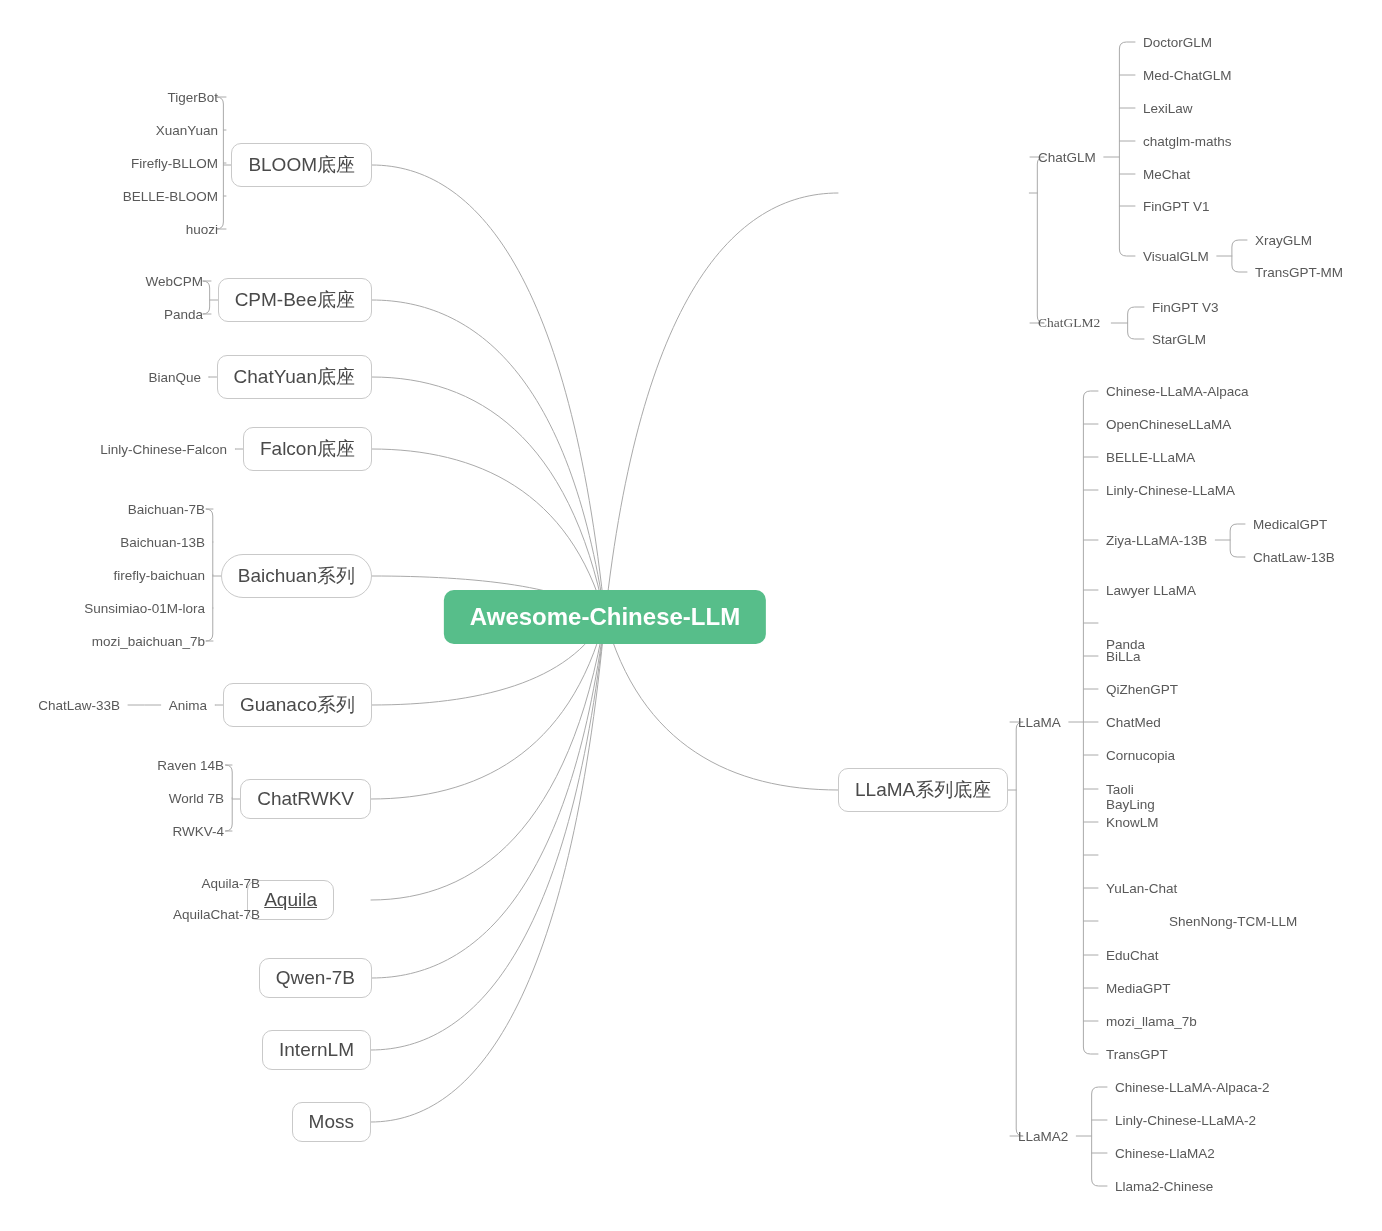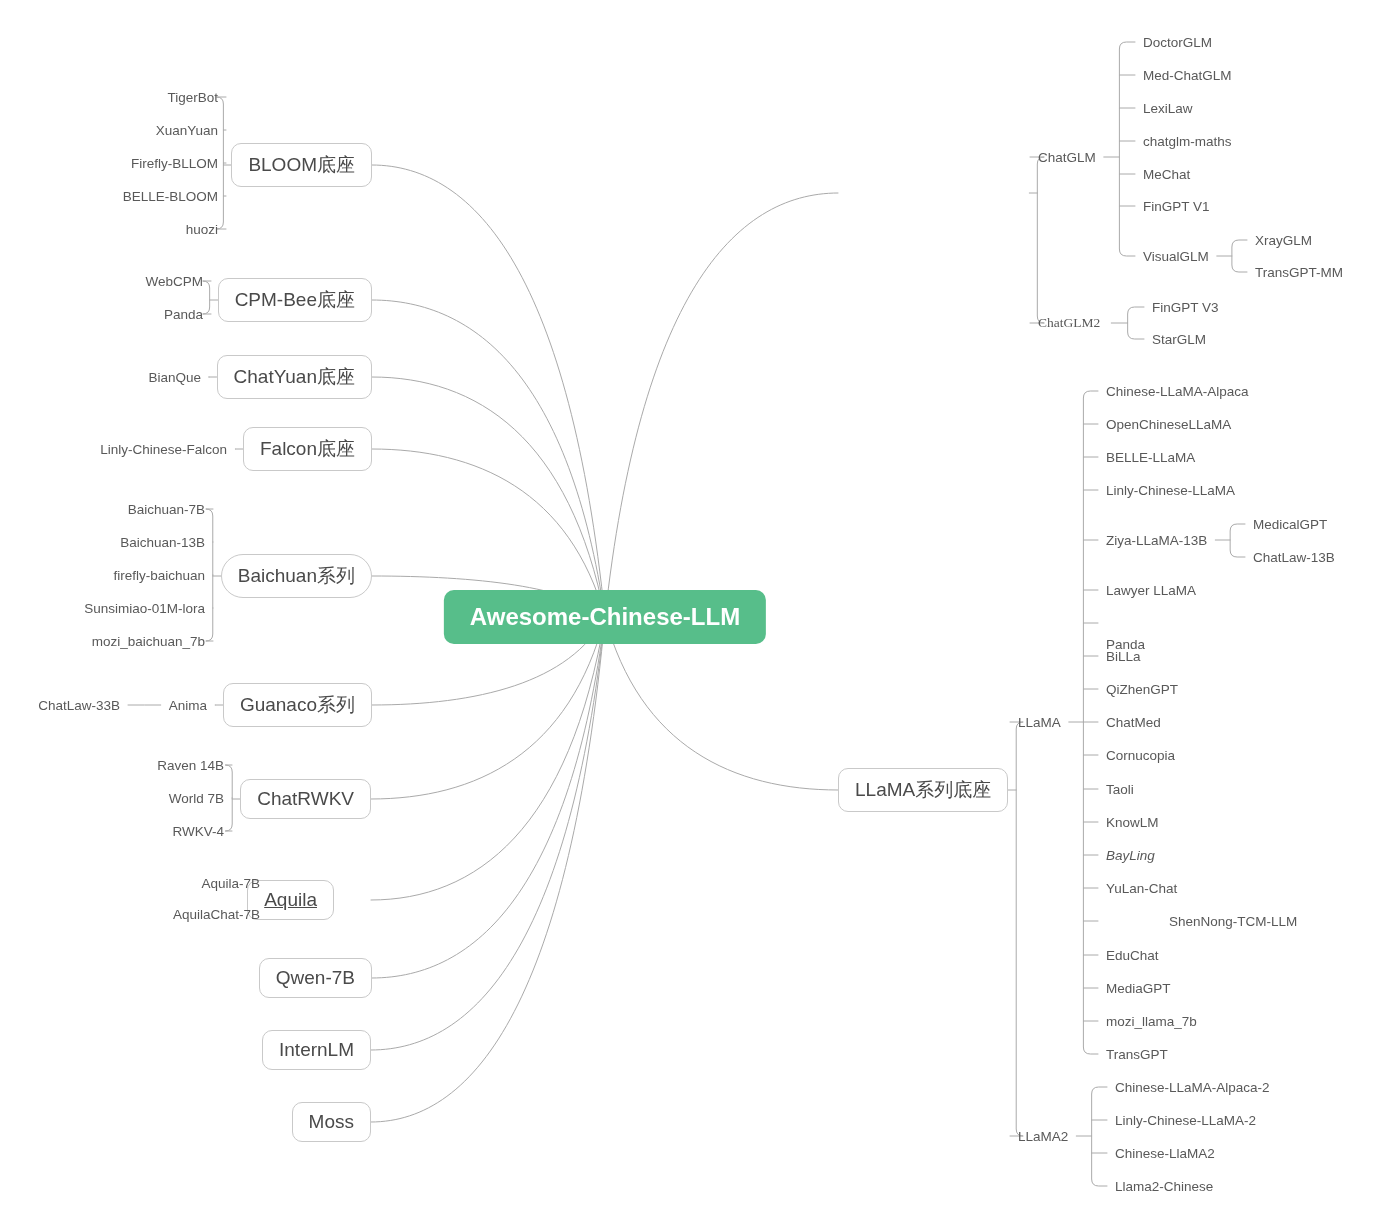--- a/index.html
+++ b/index.html
@@ -161,21 +161,21 @@
     <div class="node leaf" style="top: 524px; left: 1245px;">MedicalGPT</div>
     <div class="node leaf" style="top: 557px; left: 1245px;">ChatLaw-13B</div>
     <div class="node leaf" style="top: 590px; left: 1098px;">Lawyer LLaMA</div>
     <div class="node leaf" style="top: 644px; left: 1098px;">Panda</div>
     <div class="node leaf" style="top: 656px; left: 1098px;">BiLLa</div>
     <div class="node leaf" style="top: 689px; left: 1098px;">QiZhenGPT</div>
     <div class="node leaf" style="top: 722px; left: 1098px;">ChatMed</div>
     <div class="node leaf" style="top: 755px; left: 1098px;">Cornucopia</div>
     <div class="node leaf" style="top: 789px; left: 1098px;">Taoli</div>
     <div class="node leaf" style="top: 822px; left: 1098px;">KnowLM</div>
-    <div class="node leaf" style="top: 855px; left: 1098px; font-style: italic;">BayLing</div>
+    <div class="node leaf" style="top: 804px; left: 1098px;">BayLing</div>
     <div class="node leaf" style="top: 888px; left: 1098px;">YuLan-Chat</div>
     <div class="node leaf" style="top: 921px; left: 1161px;">ShenNong-TCM-LLM</div>
     <div class="node leaf" style="top: 955px; left: 1098px;">EduChat</div>
     <div class="node leaf" style="top: 988px; left: 1098px;">MediaGPT</div>
     <div class="node leaf" style="top: 1021px; left: 1098px;">mozi_llama_7b</div>
     <div class="node leaf" style="top: 1054px; left: 1098px;">TransGPT</div>
     <div class="node leaf" style="top: 1087px; left: 1107px;">Chinese-LLaMA-Alpaca-2</div>
     <div class="node leaf" style="top: 1120px; left: 1107px;">Linly-Chinese-LLaMA-2</div>
     <div class="node leaf" style="top: 1153px; left: 1107px;">Chinese-LlaMA2</div>
     <div class="node leaf" style="top: 1186px; left: 1107px;">Llama2-Chinese</div>

